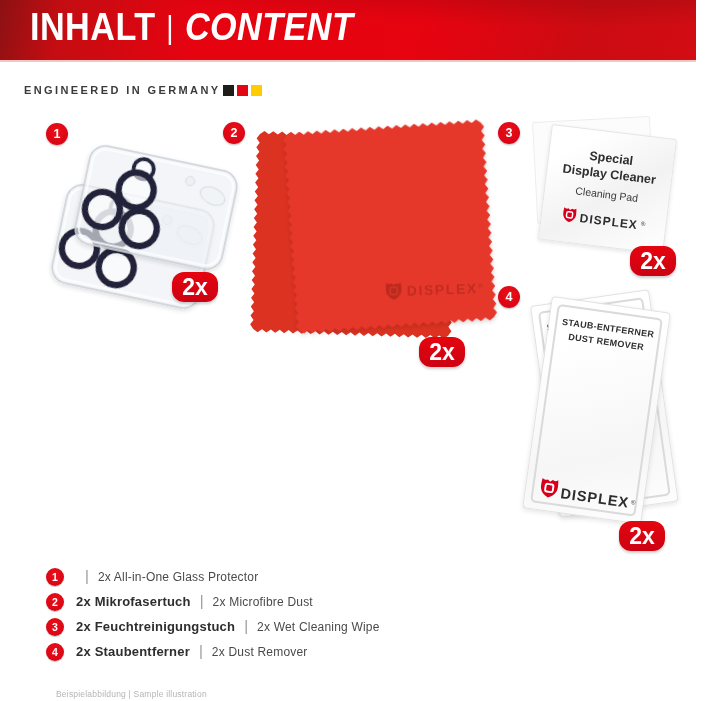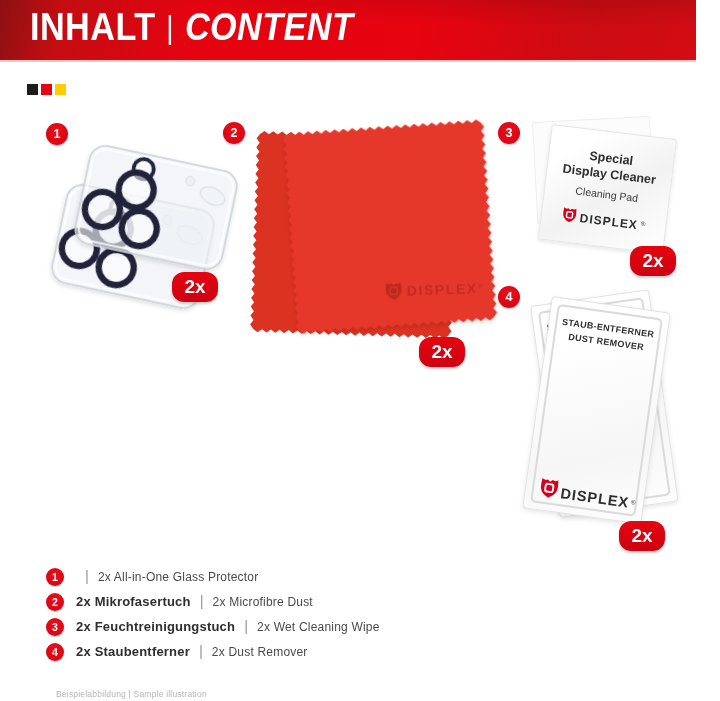--- a/index.html
+++ b/index.html
@@ -24,21 +24,21 @@
   .flag{width:11px;height:11px;margin-left:3px;}
   .flag.b{background:#1d1d1b}.flag.r{background:#e30613}.flag.y{background:#ffcc00}
 
   
   .num-badge{position:absolute;width:22px;height:22px;border-radius:50%;
     background:radial-gradient(circle at 50% 35%,#ea1019,#d40013);
     color:#fff;font-size:12.5px;font-weight:bold;display:flex;align-items:center;justify-content:center;
     box-shadow:0 1px 2px rgba(0,0,0,.28);z-index:6;}
   .qty-badge{position:absolute;width:46px;height:30px;border-radius:12px;
     background:linear-gradient(180deg,#e5050f,#cc0212);
-    color:#fff;font-size:19px;font-weight:bold;display:flex;align-items:center;justify-content:center;
+    color:#fff;font-size:23px;font-weight:bold;display:flex;align-items:center;justify-content:center;
     box-shadow:0 2px 3px rgba(0,0,0,.2);z-index:6;}
 
   
   .wipes{position:absolute;left:532px;top:116px;width:180px;height:155px;}
   .wipe{position:absolute;transform-origin:0 0;border-radius:2px;}
   .wipe-rear{left:0;top:6px;width:116px;height:100px;background:#fcfcfc;border:1px solid #ededed;
     transform:rotate(-3deg);}
   .wipe-front{left:20px;top:8px;width:124px;height:114px;transform:rotate(7deg);
     background:linear-gradient(145deg,#ffffff 18%,#f2f2f2 55%,#fcfcfc 90%);
     border:1px solid #e5e5e5;box-shadow:0 2px 4px rgba(0,0,0,.10);
@@ -97,20 +97,21 @@
 
 <div class="page">
 
   <div class="banner">
     <div class="banner-title">
       <span>INHALT</span><span class="banner-sep">|</span><span class="banner-en">CONTENT</span>
     </div>
   </div>
 
   <div class="engineered">
+    <span>ENGINEERED IN GERMANY</span>
     <span class="flag b"></span>
     <span class="flag r"></span>
     <span class="flag y"></span>
   </div>
 
   <svg class="abs" style="left:28px;top:126px;z-index:2;" width="215" height="200" viewBox="0 0 215 200">
     <defs>
       <filter id="soft" x="-20%" y="-20%" width="140%" height="140%">
         <feDropShadow dx="0" dy="2" stdDeviation="2.2" flood-color="#000000" flood-opacity="0.16"></feDropShadow>
       </filter>

